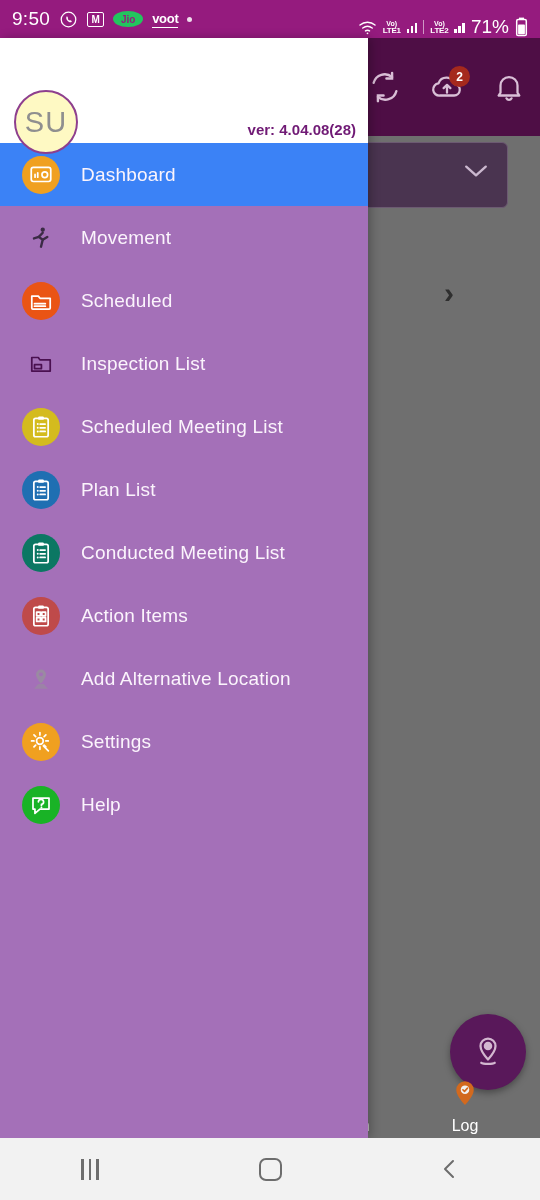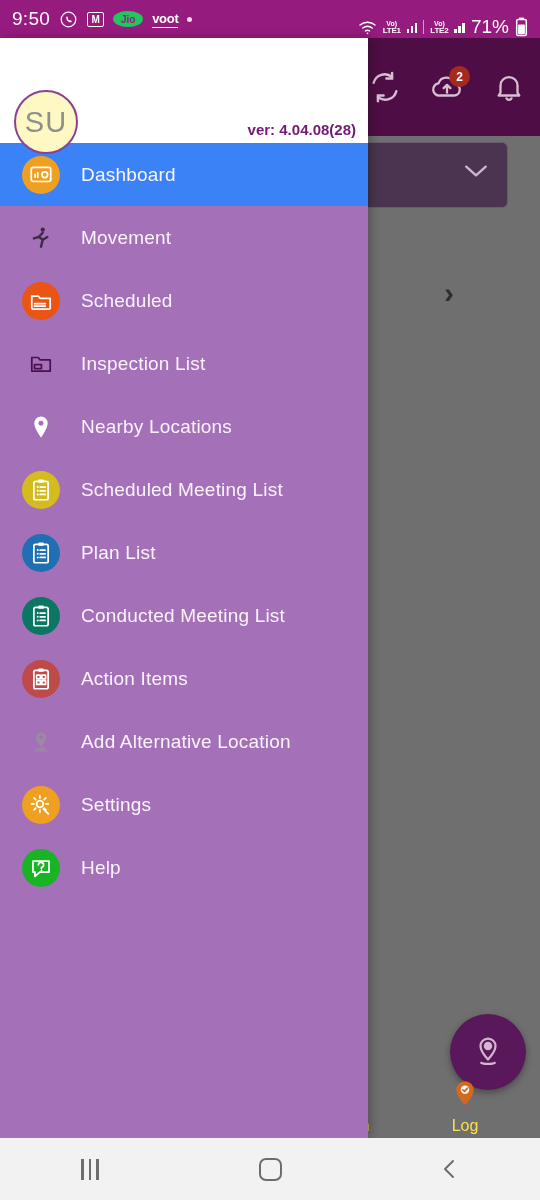--- a/index.html
+++ b/index.html
@@ -81,21 +81,21 @@
   }
   
   #bottom-nav{
     position:absolute; left:0; top:1032px; width:540px; height:68px;
     display:flex; align-items:center;
   }
   .bn-item{
     position:absolute; display:flex; flex-direction:column;
     align-items:center; gap:5px;
   }
-  .bn-label{ font-size:16px; color:#fde047; }
+  .bn-label{ font-size:16px; color:#ffffff; }
   #bn-team{ left:338px; top:8px; }
   #bn-log { left:450px; top:8px; }
 
   
   #drawer{
     position:absolute; left:0; top:38px; width:368px; height:1100px;
     background:#a470b8;
     box-shadow:3px 0 9px rgba(0,0,0,.25);
   }
   #drawer-head{
@@ -329,29 +329,20 @@
         <div class="mi-icon">
           <svg width="26" height="26" viewBox="0 0 24 24">
             <path d="M3.5 6h6l1.5 2.2h9.5v10.3h-17V6z" stroke="#4a1050" fill="none" stroke-width="1.6" stroke-linecap="round" stroke-linejoin="round"></path>
             <rect x="6" y="12.6" width="6.4" height="3.6" stroke="#4a1050" fill="none" stroke-width="1.6" stroke-linecap="round" stroke-linejoin="round"></rect>
           </svg>
         </div>
         <div class="mi-label">Inspection List</div>
       </div>
       <div class="menu-item">
         <div class="mi-icon">
-          <svg width="26" height="26" viewBox="0 0 24 24">
-            <path d="M12 2.3a6.2 6.2 0 0 0-6.2 6.2c0 4.8 6.2 13.2 6.2 13.2s6.2-8.4 6.2-13.2A6.2 6.2 0 0 0 12 2.3z" fill="#ffffff"></path>
-            <circle cx="12" cy="8.5" r="2.3" fill="#a470b8"></circle>
-          </svg>
-        </div>
-        <div class="mi-label">Nearby Locations</div>
-      </div>
-      <div class="menu-item">
-        <div class="mi-icon">
           <div class="badge-circ" style="background: rgb(212, 187, 30);">
             <svg width="26" height="26" viewBox="0 0 24 24">
               <rect x="5.4" y="4" width="13.2" height="17" rx="1.6" stroke="#ffffff" fill="none" stroke-width="1.6" stroke-linecap="round" stroke-linejoin="round"></rect>
               <rect x="9.4" y="2.2" width="5.2" height="3.2" rx=".9" fill="#ffffff"></rect>
               <circle cx="9" cy="9.3" r=".9" fill="#ffffff"></circle>
               <path d="M11.2 9.3h4.6" stroke="#ffffff" fill="none" stroke-width="1.6" stroke-linecap="round" stroke-linejoin="round"></path>
               <circle cx="9" cy="12.7" r=".9" fill="#ffffff"></circle>
               <path d="M11.2 12.7h4.6" stroke="#ffffff" fill="none" stroke-width="1.6" stroke-linecap="round" stroke-linejoin="round"></path>
               <circle cx="9" cy="16.1" r=".9" fill="#ffffff"></circle>
               <path d="M11.2 16.1h4.6" stroke="#ffffff" fill="none" stroke-width="1.6" stroke-linecap="round" stroke-linejoin="round"></path>

